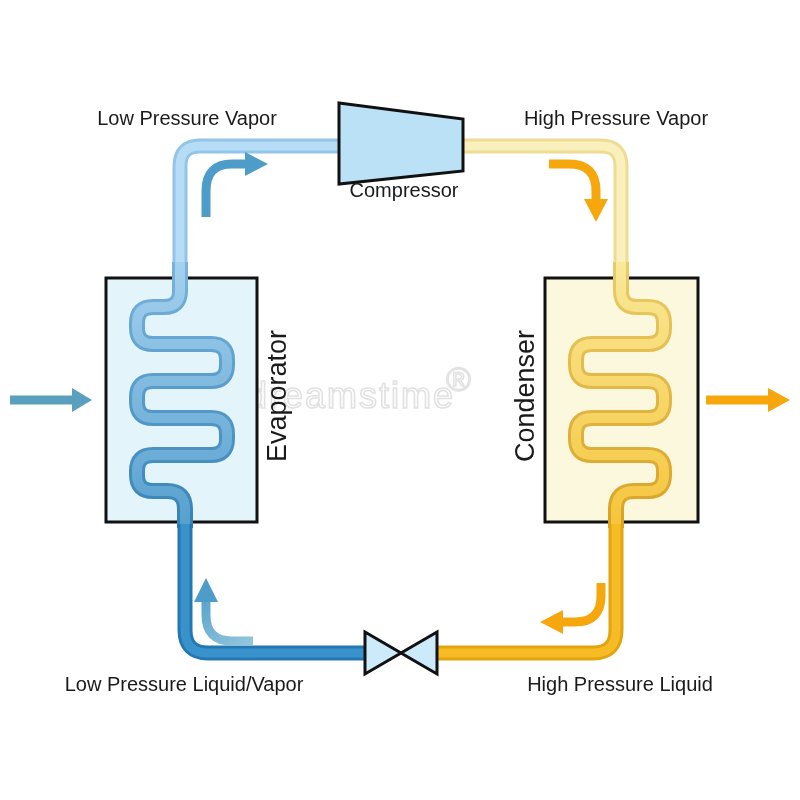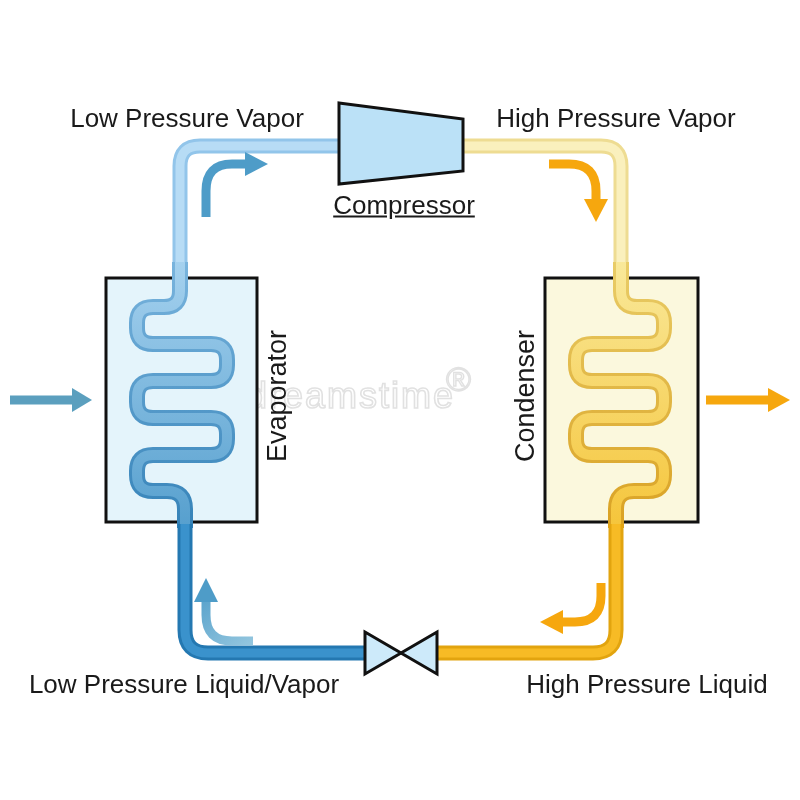--- a/index.html
+++ b/index.html
@@ -4,21 +4,21 @@
 <style>
   html,body{margin:0;padding:0;background:#ffffff;}
   body{width:800px;height:800px;font-family:"Liberation Sans",sans-serif;}
   .stage{position:relative;width:800px;height:800px;overflow:hidden;background:#fff;}
   .wm-layer{position:absolute;inset:0;z-index:0;}
   .wm{position:absolute;left:247px;top:378px;font-size:36px;line-height:1;letter-spacing:2px;
       color:transparent;-webkit-text-stroke:1.6px #dadada;opacity:.8;white-space:nowrap;}
   .wm-r{position:absolute;left:446px;top:362px;font-size:34px;line-height:1;
       color:transparent;-webkit-text-stroke:1.4px #dadada;opacity:.8;}
   svg.diagram{position:absolute;inset:0;z-index:1;}
-  .lbl{position:absolute;z-index:2;transform:translate(-50%,-50%);font-size:26px;
+  .lbl{position:absolute;z-index:2;transform:translate(-50%,-50%);font-size:20px;
        color:#1a1a1a;white-space:nowrap;}
   .lbl.vert{transform:translate(-50%,-50%) rotate(-90deg);font-size:27px;}
   .lbl.twoline{text-align:center;line-height:32px;}
 </style>
 </head>
 <body>
 
 <div class="stage">
 
   <div class="wm-layer">
@@ -114,19 +114,19 @@
       <polygon points="194,602 218,602 206,578" fill="#4e9cc8"></polygon>
     </g>
     <g>
       <path d="M 601 583 V 596 Q 601 622 575 622 H 563" fill="none" stroke-width="9" stroke="#f6a70e"></path>
       <polygon points="563,610 563,634 540,622" fill="#f6a70e"></polygon>
     </g>
   </svg>
 
   <div class="lbl" style="left:187px;top:118px;">Low Pressure Vapor</div>
   <div class="lbl" style="left:616px;top:118px;">High Pressure Vapor</div>
-  <div class="lbl" style="left:404px;top:205px;text-decoration:underline;">Compressor</div>
+  <div class="lbl" style="left:404px;top:190px;">Compressor</div>
   <div class="lbl vert" style="left:277px;top:396px;">Evaporator</div>
   <div class="lbl vert" style="left:525px;top:396px;">Condenser</div>
   <div class="lbl" style="left:184px;top:684px;">Low Pressure Liquid/Vapor</div>
-  <div class="lbl" style="left:647px;top:684px;">High Pressure Liquid</div>
+  <div class="lbl" style="left:620px;top:684px;">High Pressure Liquid</div>
 
 </div>
 
 </body></html>

